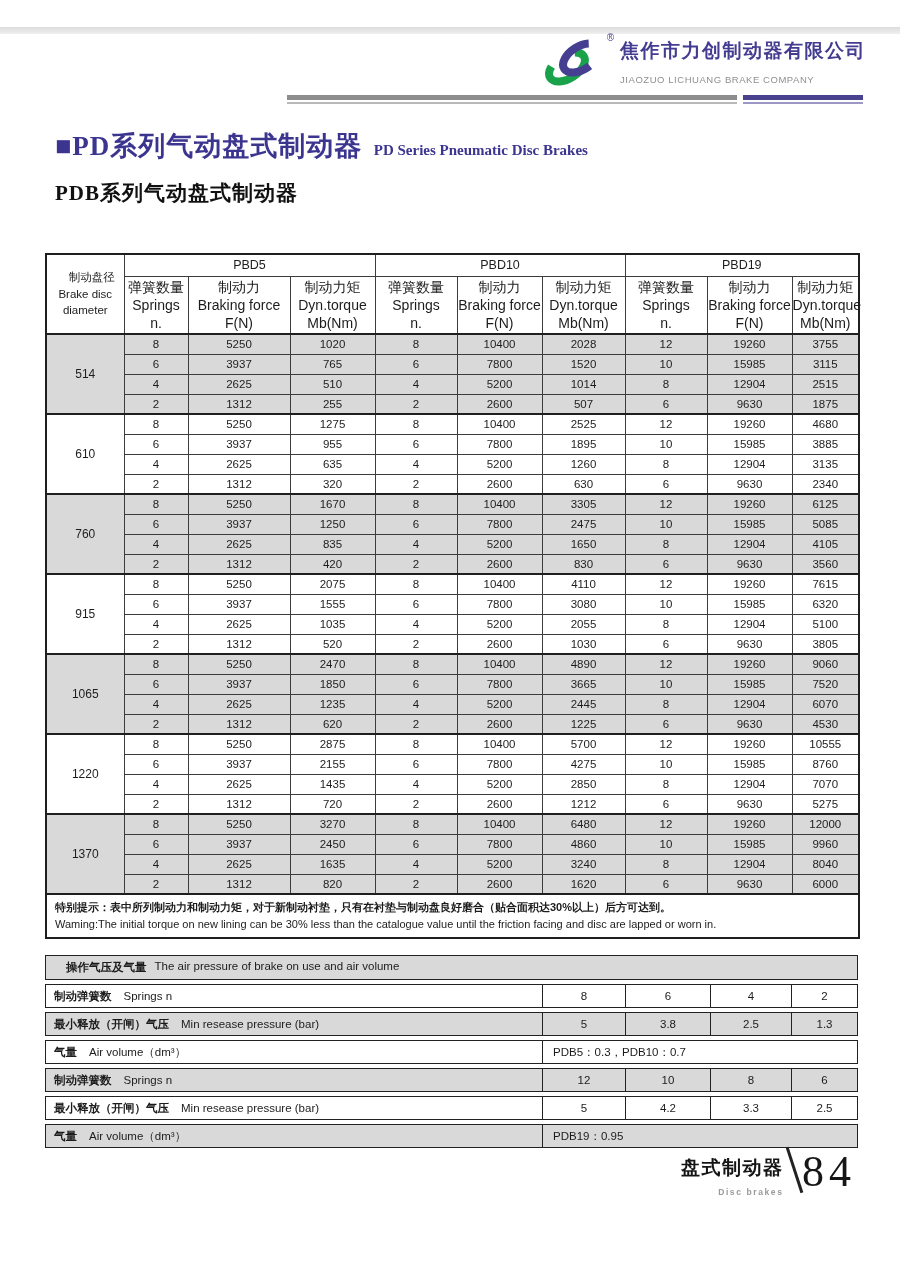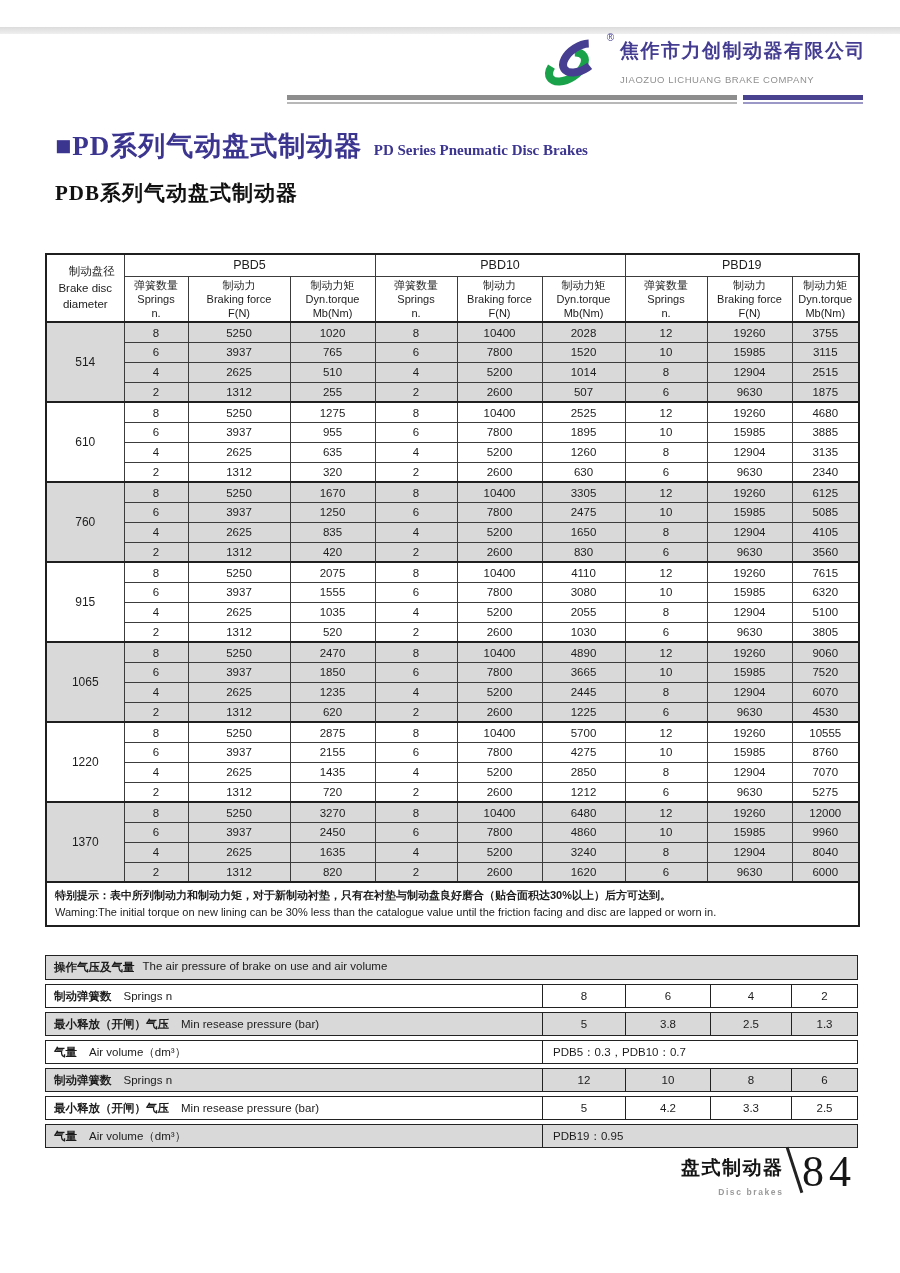--- a/index.html
+++ b/index.html
@@ -37,39 +37,39 @@
   .section-title { position:absolute; left:62px; top:217px; font-size:17px; color:#3d3d3d;
                    letter-spacing:1.8px; }
   .section-title .en { margin-left:10px; letter-spacing:2.5px; }
 
   
   table.params { position:absolute; left:45px; top:253px; width:813px; border-collapse:collapse;
                  table-layout:fixed; border:2px solid #1f1f1f; }
   table.params th, table.params td { border:1px solid #3c3c3c; }
   thead th { background:#fff; font-weight:normal; padding:1px 0; }
   .model-th { height:22px; font-size:12.5px; }
-  .sub-th { height:44px; font-size:11px; line-height:1.3; }
+  .sub-th { height:44px; font-size:14px; line-height:1.3; }
   .sub-th span, .corner span { display:block; text-align:center; }
   .corner { font-size:11.5px; line-height:1.35; }
   .corner .cjk { margin-bottom:2px;padding-left:13px; }
   tbody td { height:20px; text-align:center; font-size:11.5px; padding:0; color:#1d1d1d; }
   tr.shade td { background:#d9d9d9; }
   tr.plain td { background:#ffffff; }
   tr.group-start td { border-top:2px solid #1f1f1f; }
   td.diam { font-size:12px; }
   tfoot td.note { border-top:2px solid #1f1f1f; background:#fff; text-align:left;
                   padding:4px 8px 5px; font-size:11px; line-height:1.5; }
   .note-cn { font-weight:bold; }
 
   
   .specs { position:absolute; left:45px; top:951px; width:813px; }
   .spec-box { display:flex; align-items:stretch; border:1.5px solid #222; margin-top:4px;
               background:#fff; min-height:24px; font-size:11.5px; }
   .spec-box.shade { background:#d9d9d9; }
-  .spec-head { padding:4px 8px; }
+  .spec-head { padding:4px 20px; }
   .spec-head .cn { font-weight:bold; margin-right:8px; }
   .spec-label { width:496px; display:flex; align-items:center; padding:3px 8px; }
   .spec-label .cn { font-weight:bold; margin-right:12px; }
   .spec-val { border-left:1.5px solid #222; display:flex; align-items:center;
               justify-content:center; }
   .v1 { width:83px; } .v2 { width:85px; } .v3 { width:81px; } .v4 { flex:1; }
   .spec-merged { flex:1; border-left:1.5px solid #222; display:flex; align-items:center;
                  padding-left:10px; }
 
   

